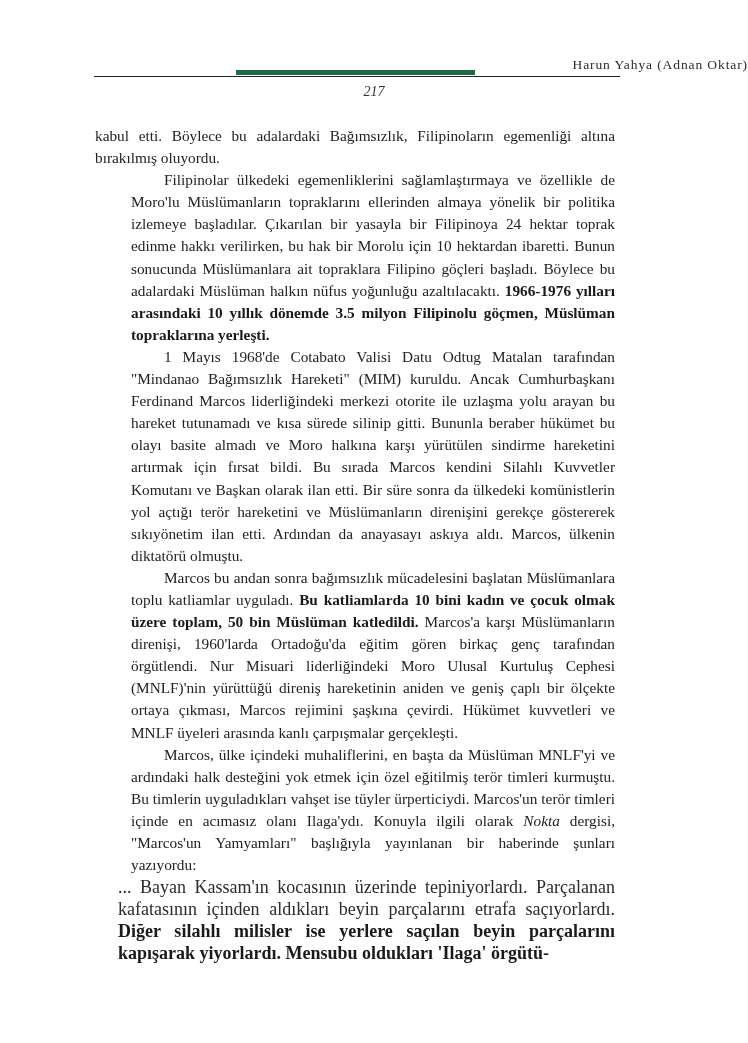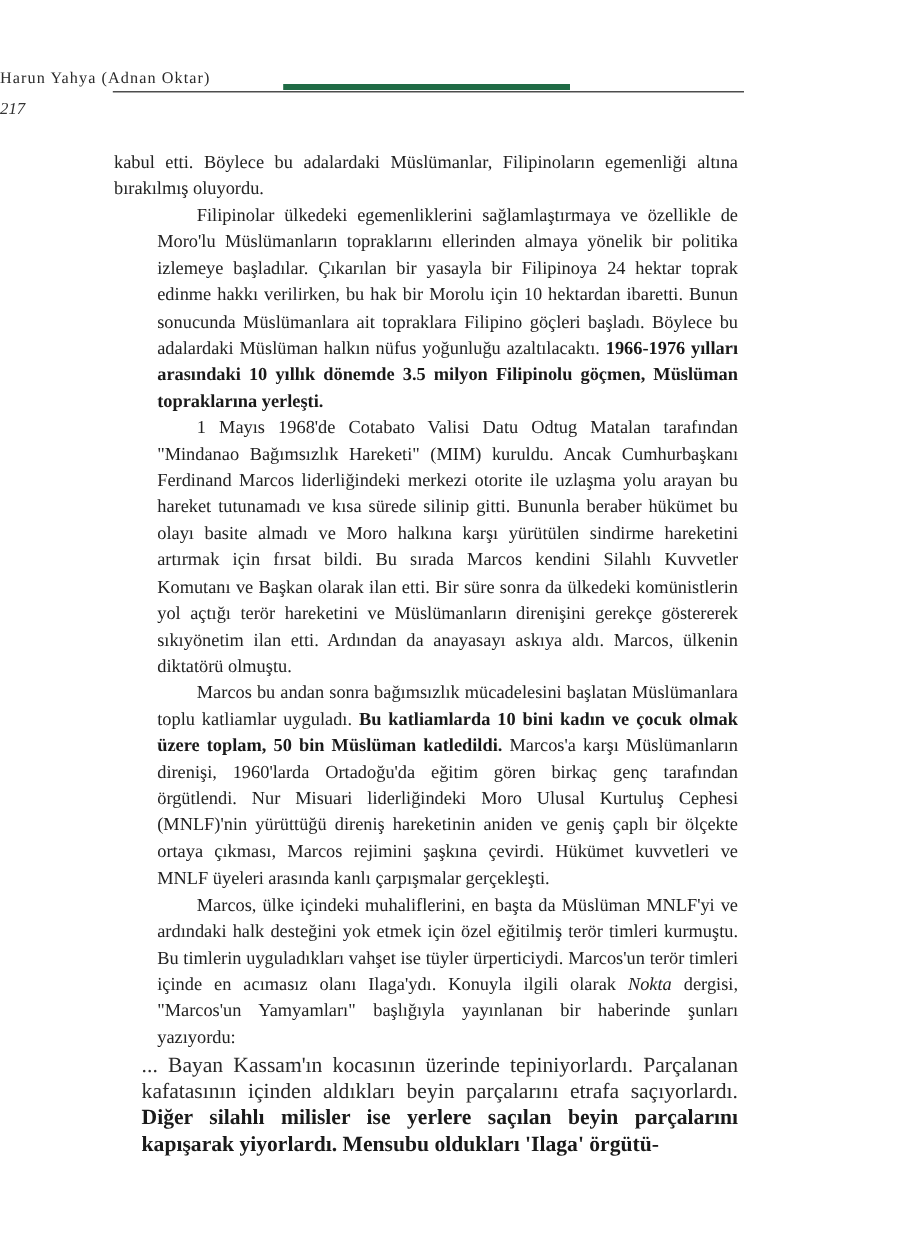--- a/index.html
+++ b/index.html
@@ -1,26 +1,26 @@
 <!DOCTYPE html>
 <html><head>
 <meta charset="utf-8">
 <style>
   html, body { margin: 0; padding: 0; background: #ffffff; }
   body { width: 748px; height: 1043px; position: relative; overflow: hidden; }
   .page { position: absolute; left: 0; top: 0; width: 748px; height: 1043px; background: #fff; }
   .running-head {
-    position: absolute; left: 0; top: 57px; width: 748px; text-align: left;
+    position: absolute; left: 0; top: 57px; width: 748px; text-align: right;
     font-family: "Liberation Serif", "DejaVu Serif", serif; font-size: 13.5px; letter-spacing: 0.9px;
     color: #2a2a2a;
   }
   .green-bar { position: absolute; left: 236px; top: 70px; width: 239px; height: 5px; background: #1f6b45; }
   .black-rule { position: absolute; left: 94px; top: 76px; width: 526px; height: 1.4px; background: #222; }
   .page-number {
-    position: absolute; left: 0; top: 84px; width: 748px; text-align: left;
+    position: absolute; left: 0; top: 84px; width: 748px; text-align: center;
     font-family: "Liberation Serif", "DejaVu Serif", serif; font-size: 14px; font-style: italic; color: #333;
   }
   .body-text {
     position: absolute; left: 95px; top: 125px; width: 520px;
     font-family: "Liberation Serif", "DejaVu Serif", serif; font-size: 15.3px; line-height: 22.1px;
     color: #222; text-align: justify;
   }
   .body-text p { margin: 0; }
   .body-text p.indent { text-indent: 33px; margin-left: 36px; }
   .body-text b { font-weight: bold; color: #1a1a1a; }
@@ -32,20 +32,20 @@
 </head>
 <body>
 
 <div class="page">
   <div class="running-head">Harun Yahya (Adnan Oktar)</div>
   <div class="green-bar"></div>
   <div class="black-rule"></div>
   <div class="page-number">217</div>
 
   <div class="body-text">
-    <p><span>kabul etti. Böylece bu adalardaki Müslümanlar, Filipinoların egemenliği altına bırakılmış oluyordu.</span></p>
+    <p><span>kabul etti. Böylece bu adalardaki Bağımsızlık, Filipinoların egemenliği altına bırakılmış oluyordu.</span></p>
     <p class="indent"><span>Filipinolar ülkedeki egemenliklerini sağlamlaştırmaya ve özellikle de Moro'lu Müslümanların topraklarını ellerinden almaya yönelik bir politika izlemeye başladılar. Çıkarılan bir yasayla bir Filipinoya 24 hektar toprak edinme hakkı verilirken, bu hak bir Morolu için 10 hektardan ibaretti. Bunun sonucunda Müslümanlara ait topraklara Filipino göçleri başladı. Böylece bu adalardaki Müslüman halkın nüfus yoğunluğu azaltılacaktı. </span><b>1966-1976 yılları arasındaki 10 yıllık dönemde 3.5 milyon Filipinolu göçmen, Müslüman topraklarına yerleşti.</b></p>
     <p class="indent"><span>1 Mayıs 1968'de Cotabato Valisi Datu Odtug Matalan tarafından "Mindanao Bağımsızlık Hareketi" (MIM) kuruldu. Ancak Cumhurbaşkanı Ferdinand Marcos liderliğindeki merkezi otorite ile uzlaşma yolu arayan bu hareket tutunamadı ve kısa sürede silinip gitti. Bununla beraber hükümet bu olayı basite almadı ve Moro halkına karşı yürütülen sindirme hareketini artırmak için fırsat bildi. Bu sırada Marcos kendini Silahlı Kuvvetler Komutanı ve Başkan olarak ilan etti. Bir süre sonra da ülkedeki komünistlerin yol açtığı terör hareketini ve Müslümanların direnişini gerekçe göstererek sıkıyönetim ilan etti. Ardından da anayasayı askıya aldı. Marcos, ülkenin diktatörü olmuştu.</span></p>
     <p class="indent"><span>Marcos bu andan sonra bağımsızlık mücadelesini başlatan Müslümanlara toplu katliamlar uyguladı. </span><b>Bu katliamlarda 10 bini kadın ve çocuk olmak üzere toplam, 50 bin Müslüman katledildi.</b><span> Marcos'a karşı Müslümanların direnişi, 1960'larda Ortadoğu'da eğitim gören birkaç genç tarafından örgütlendi. Nur Misuari liderliğindeki Moro Ulusal Kurtuluş Cephesi (MNLF)'nin yürüttüğü direniş hareketinin aniden ve geniş çaplı bir ölçekte ortaya çıkması, Marcos rejimini şaşkına çevirdi. Hükümet kuvvetleri ve MNLF üyeleri arasında kanlı çarpışmalar gerçekleşti.</span></p>
     <p class="indent"><span>Marcos, ülke içindeki muhaliflerini, en başta da Müslüman MNLF'yi ve ardındaki halk desteğini yok etmek için özel eğitilmiş terör timleri kurmuştu. Bu timlerin uyguladıkları vahşet ise tüyler ürperticiydi. Marcos'un terör timleri içinde en acımasız olanı Ilaga'ydı. Konuyla ilgili olarak </span><i>Nokta</i><span> dergisi, "Marcos'un Yamyamları" başlığıyla yayınlanan bir haberinde şunları yazıyordu:</span></p>
     <p class="quote"><span>... Bayan Kassam'ın kocasının üzerinde tepiniyorlardı. Parçalanan kafatasının içinden aldıkları beyin parçalarını etrafa saçıyorlardı. </span><b>Diğer silahlı milisler ise yerlere saçılan beyin parçalarını kapışarak yiyorlardı. Mensubu oldukları 'Ilaga' örgütü-</b></p>
   </div>
 </div>
 
 </body></html>

